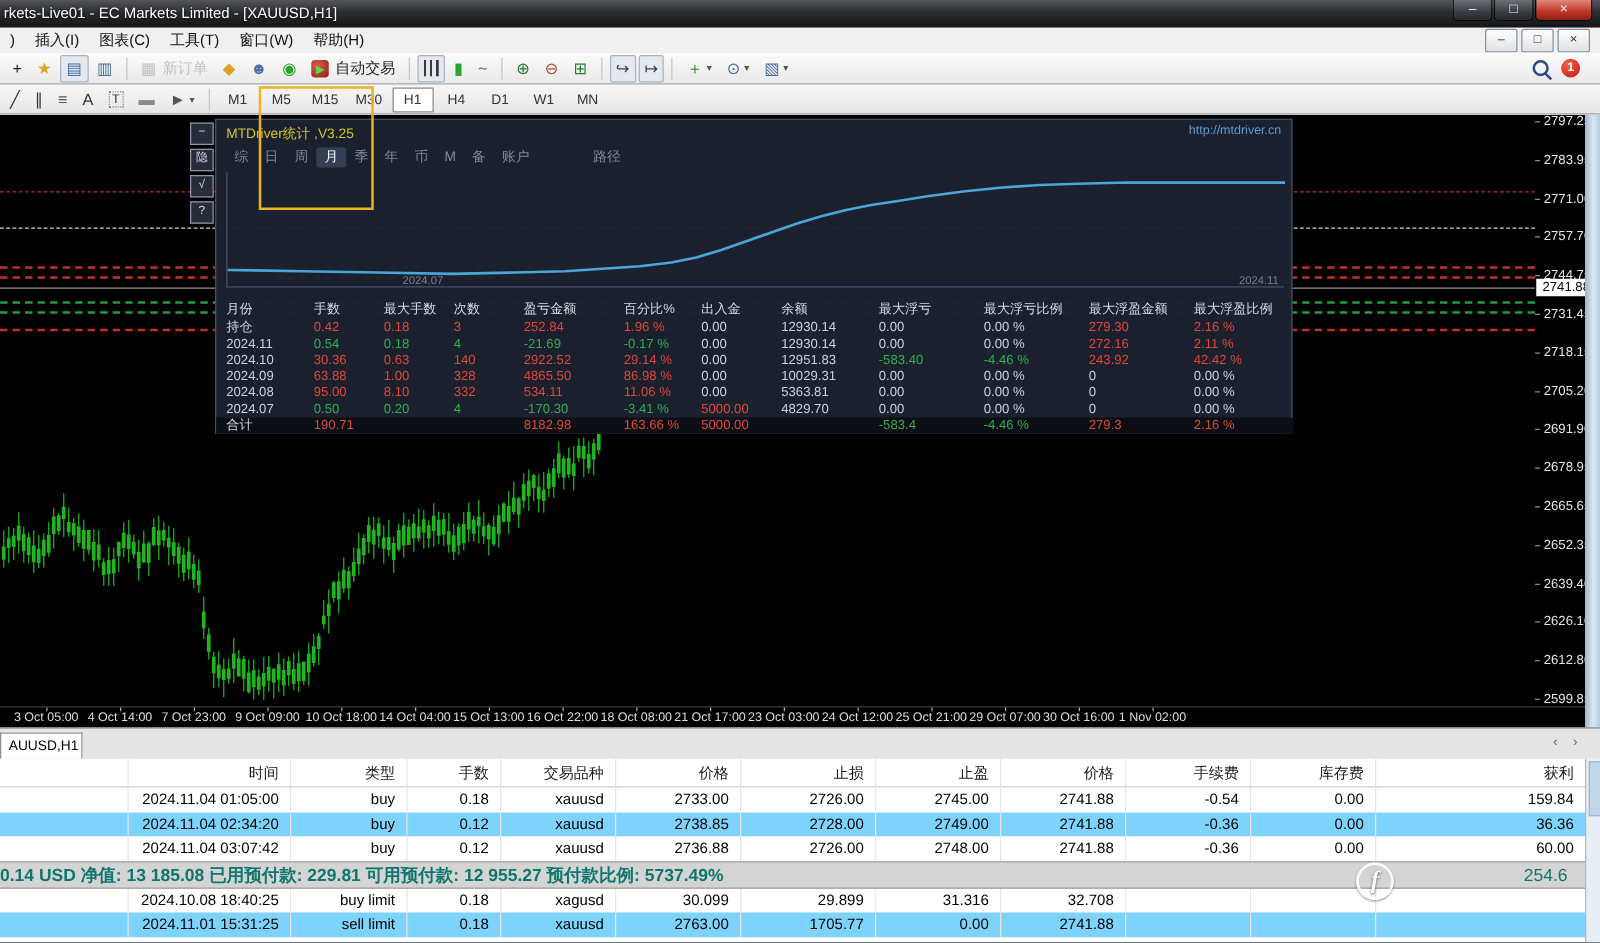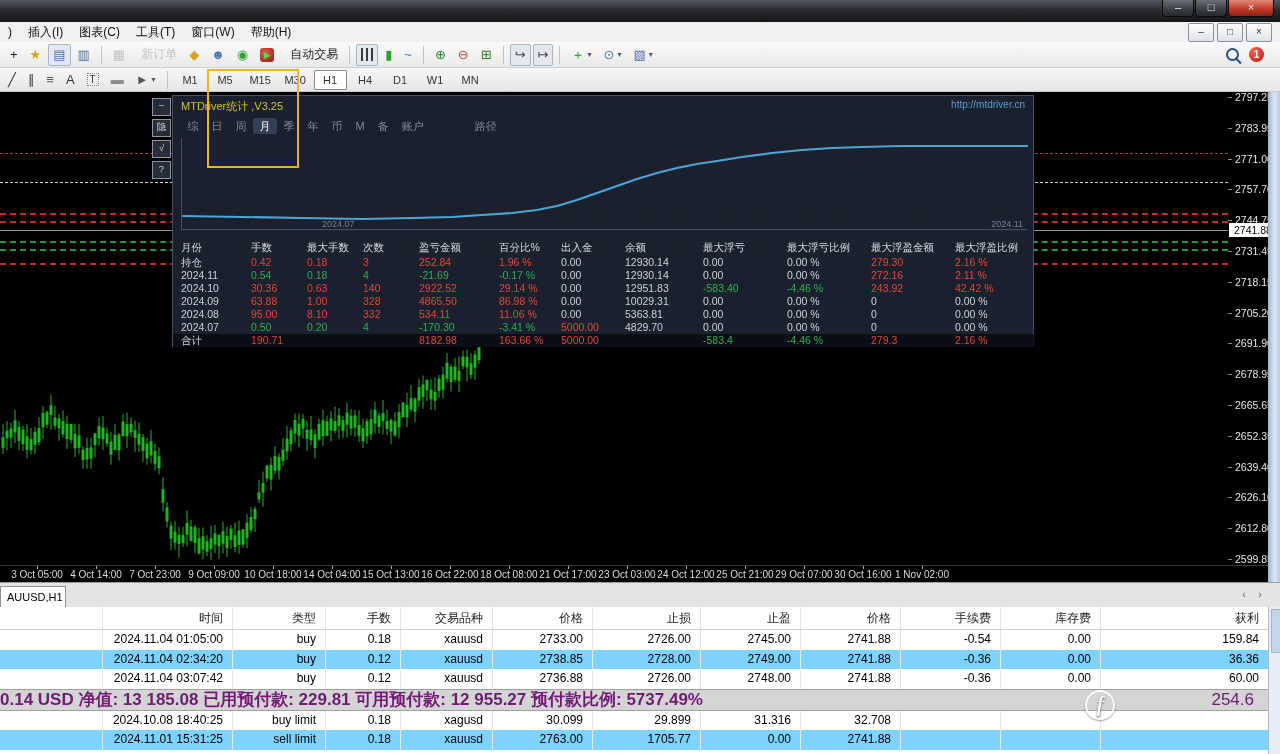--- a/index.html
+++ b/index.html
@@ -19,21 +19,21 @@
   #childbtns{position:absolute;right:8px;top:1px;display:flex}
   .cbtn{width:24px;height:17px;margin-left:3px;border:1px solid #8a9099;border-radius:2px;background:linear-gradient(#fdfdfd,#dfe3e8);
         color:#333;font-size:10px;line-height:15px;text-align:center}
   
   #toolbar1{left:0;top:42px;width:1280px;height:26px;background:linear-gradient(#fbfbfb,#e9e9e9);border-bottom:1px solid #d0d0d0;z-index:10;display:flex;align-items:center;padding-left:4px;box-sizing:border-box}
   #toolbar2{left:0;top:68px;width:1280px;height:24px;background:linear-gradient(#f7f7f7,#e6e6e6);border-bottom:1px solid #c9c9c9;z-index:10;display:flex;align-items:center;padding-left:2px;box-sizing:border-box}
   .tbtn{display:inline-flex;align-items:center;height:20px;padding:0 4px;margin:0 1px;border:1px solid transparent;border-radius:2px}
   .tbtn.pressed{background:#e4e9ef;border-color:#aab4c0}
   .tbtn.disabled{opacity:.55}
   .tg{font-size:13px;line-height:18px}
-  .tlabel{font-size:12px;margin-left:16px;color:#222}
+  .tlabel{font-size:12px;margin-left:5px;color:#222}
   .disabled .tlabel{color:#9a9a9a}
   .dd{font-size:8px;color:#555;margin-left:3px}
   .tsep{width:1px;height:18px;background:#c4c4c4;margin:0 5px;display:inline-block}
   .icon-bars{width:12px;height:13px;background:repeating-linear-gradient(90deg,#3a3a3a 0 2px,transparent 2px 5px)}
   .auto-ico{width:14px;height:14px;border-radius:3px;background:radial-gradient(circle at 35% 35%,#e05a4a,#8f1f14);color:#4de04d;font-size:9px;line-height:14px;text-align:center}
   .mag{width:9px;height:9px;border:2px solid #2a4d7d;border-radius:50%;position:relative;display:inline-block}
   .mag::after{content:"";position:absolute;width:7px;height:2px;background:#2a4d7d;transform:rotate(45deg);right:-5px;bottom:-3px}
   .nbadge{width:15px;height:15px;border-radius:50%;background:radial-gradient(circle at 35% 30%,#f4604e,#c0190b);color:#fff;font-size:10px;font-weight:bold;line-height:15px;text-align:center;margin-left:10px}
   .tfbtn{display:inline-block;min-width:25px;text-align:center;font-size:11px;line-height:18px;height:18px;color:#333;padding:0 3px;margin:0 1px;border:1px solid transparent}
   .tfbtn.active{background:#fff;border-color:#8a8a8a;border-radius:1px}
@@ -73,38 +73,39 @@
   .tabarrow{position:absolute;top:5px;font-size:11px;color:#666}
   
   #terminal{left:0;top:607px;width:1280px;height:147px;background:#fff;overflow:hidden}
   .t-row{display:grid;grid-template-columns:102px 130px 93px 75px 92px 100px 108px 100px 100px 100px 100px 1fr;width:1268px}
   .t-cell{font-size:12px;text-align:right;padding-right:9px;white-space:nowrap;overflow:hidden;border-left:1px solid #e6e6e6}
   .t-cell:first-child{border-left:none}
   .t-head{height:22px;line-height:22px;border-bottom:1px solid #cfcfcf;color:#1a1a1a}
   .t-data{height:19.5px;line-height:19.5px;color:#000}
   .t-alt{background:#7dd3fc}
   #statusrow{height:20px;line-height:20px;background:#d4d4d4;border-top:1px solid #9f9f9f;border-bottom:1px solid #9f9f9f;
-             font-size:17px;font-weight:bold;color:#701a75;position:relative;width:1268px}
+             font-size:14px;font-weight:bold;color:#0f766e;position:relative;width:1268px}
   #status-right{position:absolute;right:14px;top:0;font-weight:normal}
   #tscroll{position:absolute;left:1268px;top:0;width:12px;height:147px;background:#e8eef5;border-left:1px solid #b0b8c0}
   #tthumb{position:absolute;left:2px;top:2px;width:8px;height:42px;background:#c2d6ea;border:1px solid #9db4c8}
   
   #annot{left:207px;top:69px;width:88px;height:95px;border:2px solid #ecb322;z-index:80}
   #wm{left:1085px;top:690px;z-index:120;display:flex;align-items:center;opacity:.93}
   #wm-logo{width:26px;height:26px;border:2px solid #fff;border-radius:50%;color:#fff;font-size:20px;font-weight:bold;
            font-family:"Liberation Serif",serif;font-style:italic;text-align:center;line-height:24px;margin-right:4px;
            text-shadow:0 1px 2px #444;box-shadow:0 1px 2px rgba(60,60,60,.6)}
   #wm-text{color:#fff;font-size:24px;font-weight:bold;letter-spacing:1px;text-shadow:0 1px 2px #3a3a3a,0 0 3px #666}
 </style>
 </head>
 <body>
 
 <div id="root">
 
   <div id="titlebar" class="abs">
+    <span id="title-text">rkets-Live01 - EC Markets Limited - [XAUUSD,H1]</span>
     <span id="winbtns">
         <span class="wbtn">–</span>
         <span class="wbtn">□</span>
         <span class="wbtn close">×</span>
       </span>
   </div>
 
   <div id="menubar" class="abs">
     <span id="menuitems"><span class="menu-item">)</span><span class="menu-item">插入(I)</span><span class="menu-item">图表(C)</span><span class="menu-item">工具(T)</span><span class="menu-item">窗口(W)</span><span class="menu-item">帮助(H)</span></span>
     <span id="childbtns">

